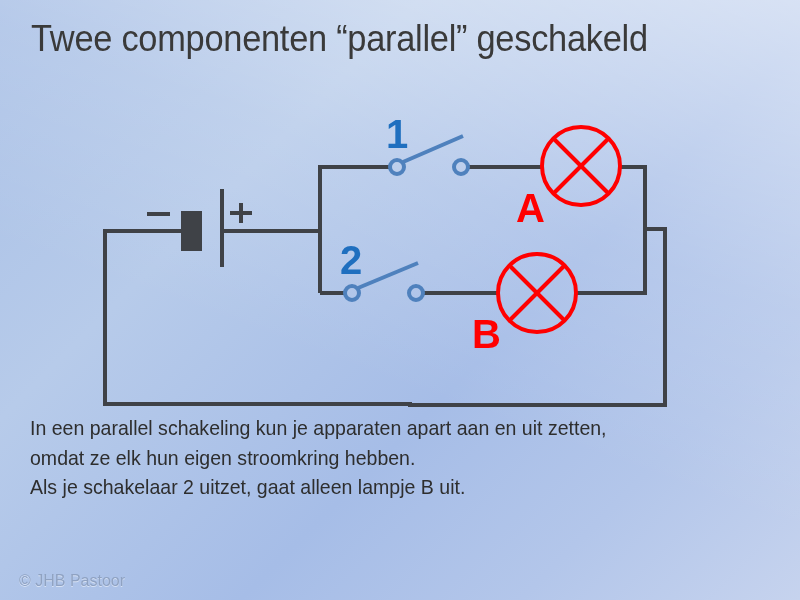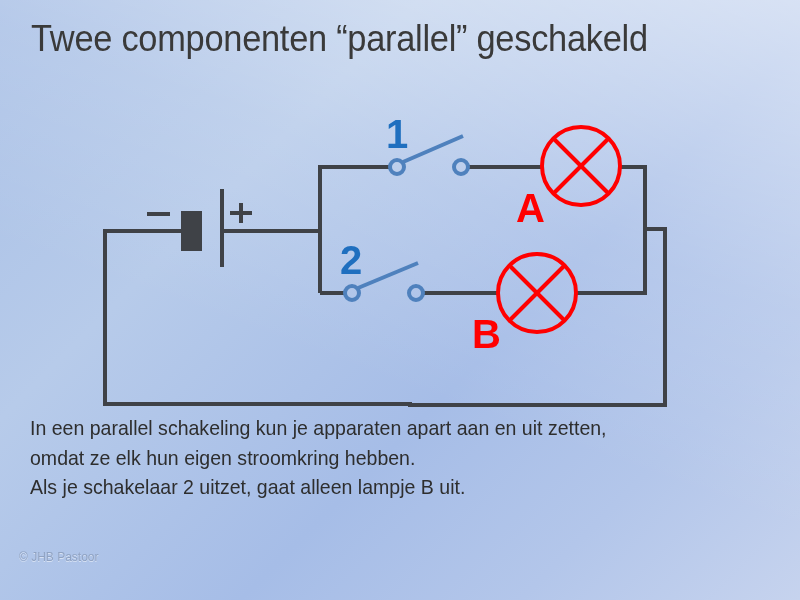--- a/index.html
+++ b/index.html
@@ -7,21 +7,21 @@
     background:linear-gradient(135deg,#a9c0e6 0%,#b7cbea 30%,#a6bde7 60%,#b3c6ea 80%,#c6d3ee 100%);
     font-family:"Liberation Sans",sans-serif;}
   .bg-sheen{position:absolute;inset:0;
     background:linear-gradient(200deg,rgba(255,255,255,0.55) 0%,rgba(255,255,255,0.15) 35%,rgba(255,255,255,0) 60%);}
   .title{position:absolute;left:31px;top:18px;font-size:37px;color:#3a3a3a;
     font-family:"Liberation Sans",sans-serif;letter-spacing:-0.3px;white-space:nowrap;transform:scaleX(0.93);transform-origin:left top;}
   svg.circuit{position:absolute;left:0;top:0;}
   .body-text{position:absolute;left:30px;top:413px;font-size:21px;line-height:29.5px;color:#2e2e2e;
     white-space:nowrap;transform:scaleX(0.93);transform-origin:left top;}
   .body-text div{margin:0;}
-  .copyright{position:absolute;left:19px;top:550px;font-size:12px;color:#8fa2c2;
+  .copyright{position:absolute;left:19px;top:572px;font-size:16px;color:#8fa2c2;
     text-shadow:0 1px 0 rgba(255,255,255,0.5);}
   .lbl{font-family:"Liberation Sans",sans-serif;font-weight:bold;}
 </style>
 </head>
 <body>
 
 <div class="bg-sheen"></div>
 
 <div class="title">Twee componenten “parallel” geschakeld</div>
 

